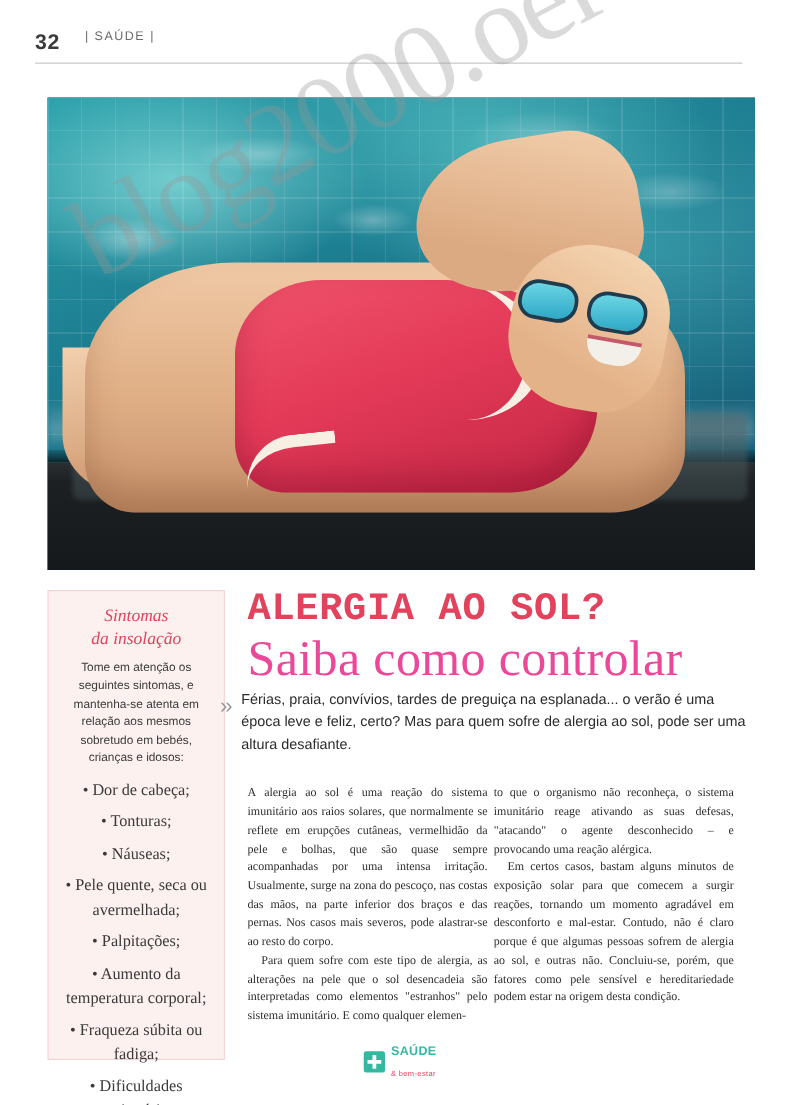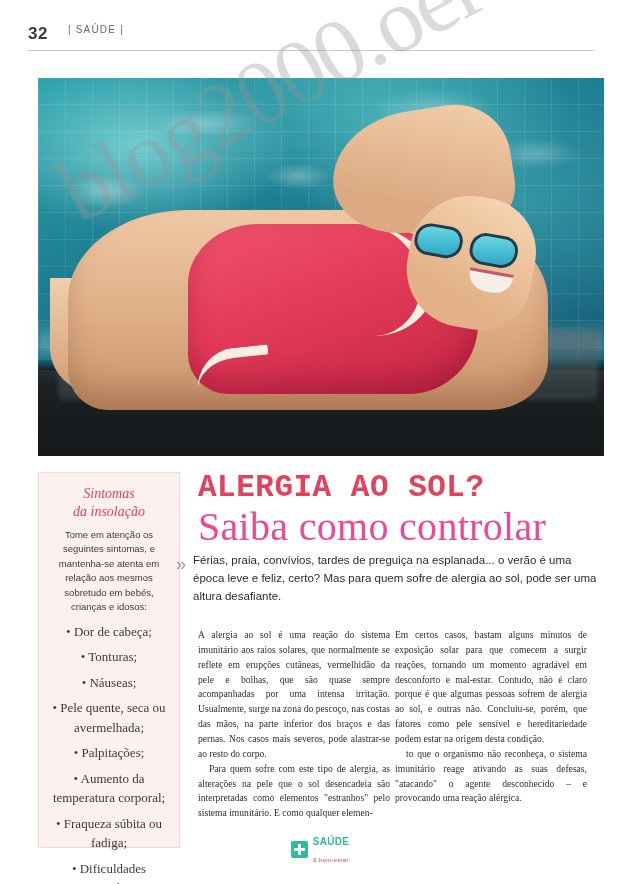--- a/index.html
+++ b/index.html
@@ -443,22 +443,22 @@
     <div class="chevrons">»</div>
     <div class="lead">Férias, praia, convívios, tardes de preguiça na esplanada... o verão é uma época leve e feliz, certo? Mas para quem sofre de alergia ao sol, pode ser uma altura desafiante.</div>
   </div>
 
   <div class="cols">
     <div class="col">
       <p>A alergia ao sol é uma reação do sistema imunitário aos raios solares, que normalmente se reflete em erupções cutâneas, vermelhidão da pele e bolhas, que são quase sempre acompanhadas por uma intensa irritação. Usualmente, surge na zona do pescoço, nas costas das mãos, na parte inferior dos braços e das pernas. Nos casos mais severos, pode alastrar-se ao resto do corpo.</p>
       <p>Para quem sofre com este tipo de alergia, as alterações na pele que o sol desencadeia são interpretadas como elementos "estranhos" pelo sistema imunitário. E como qualquer elemen-</p>
     </div>
     <div class="col">
+      <p>to que o organismo não reconheça, o sistema imunitário reage ativando as suas defesas, "atacando" o agente desconhecido – e provocando uma reação alérgica.</p>
       <p>Em certos casos, bastam alguns minutos de exposição solar para que comecem a surgir reações, tornando um momento agradável em desconforto e mal-estar. Contudo, não é claro porque é que algumas pessoas sofrem de alergia ao sol, e outras não. Concluiu-se, porém, que fatores como pele sensível e hereditariedade podem estar na origem desta condição.</p>
-      <p>to que o organismo não reconheça, o sistema imunitário reage ativando as suas defesas, "atacando" o agente desconhecido – e provocando uma reação alérgica.</p>
     </div>
   </div>
 
   <div class="footer">
     <span class="cross"></span>
     <span class="footer-text">
       <span class="footer-main">SAÚDE</span><br>
       <span class="footer-sub">&amp; bem-estar</span>
     </span>
   </div>

